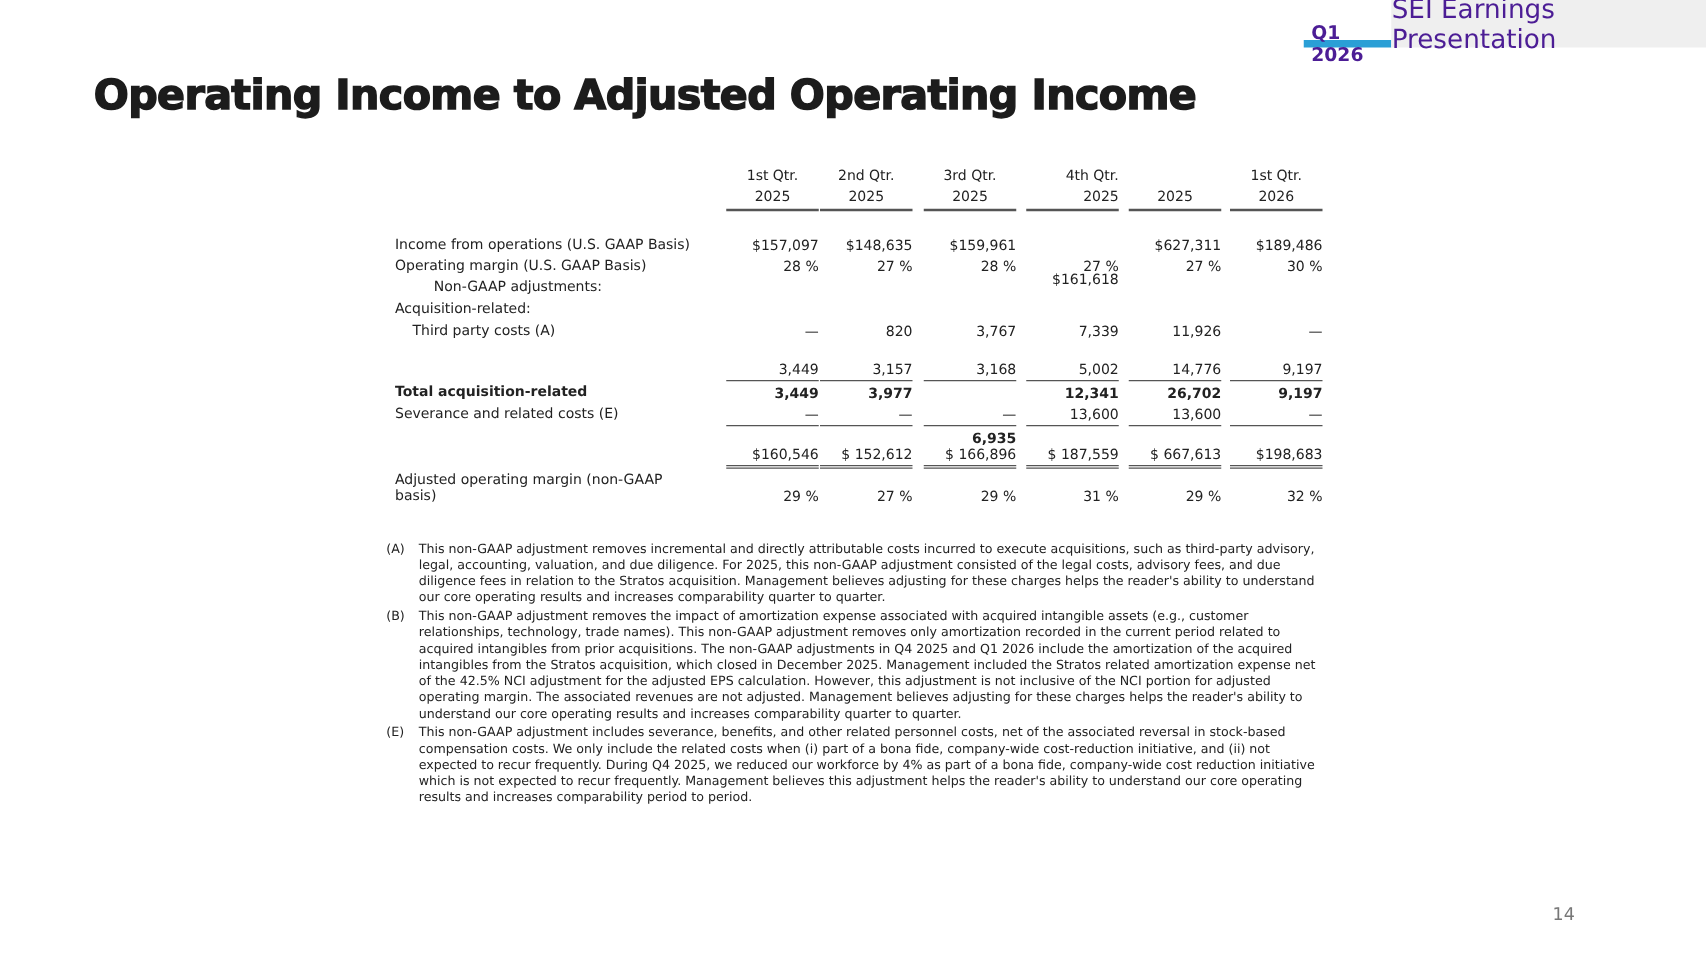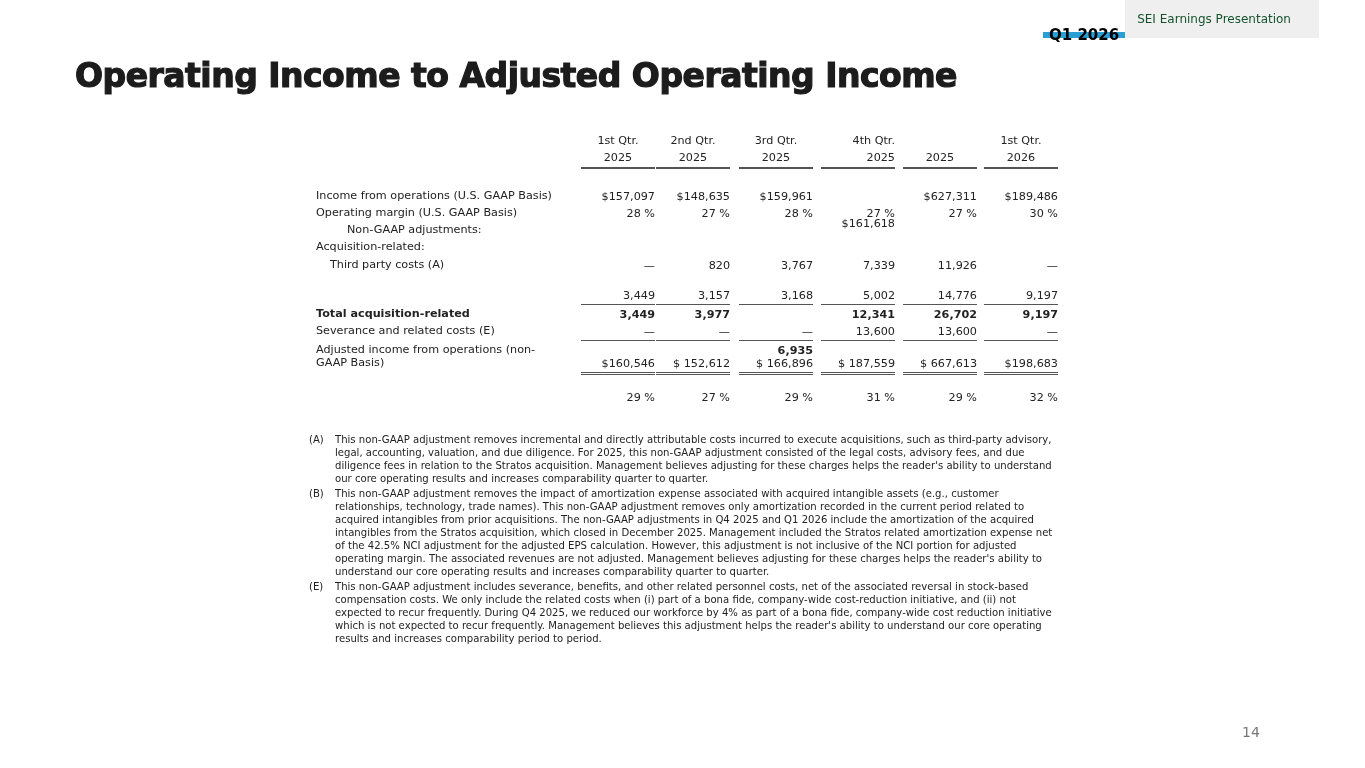--- a/index.html
+++ b/index.html
@@ -1,19 +1,19 @@
 <!DOCTYPE html>
 <html><head>
 <meta charset="utf-8">
 <style>
   html, body { margin:0; padding:0; }
   body { width:1365px; height:768px; background:#ffffff; position:relative; overflow:hidden; font-family:"DejaVu Sans", sans-serif; color:#222; }
   .hdr-tag { position:absolute; top:0; left:1043px; height:38px; display:flex; align-items:stretch; }
-  .hdr-q { background:#2a9fd6; color:#000000; font-weight:bold; font-size:15px; padding:0 6px; display:flex; align-items:center; font-family:"DejaVu Sans", sans-serif;margin-top:32px; }
-  .hdr-t { background:#efefef; color:#14532d; font-size:12px; padding:0 28px 0 12px; display:flex; align-items:center; font-family:"DejaVu Sans", sans-serif; }
+  .hdr-q { background:#2a9fd6; color:#4c1d95; font-weight:bold; font-size:15px; padding:0 6px; display:flex; align-items:center; font-family:"DejaVu Sans", sans-serif;margin-top:32px; }
+  .hdr-t { background:#efefef; color:#4c1d95; font-size:21px; padding:0 28px 0 0; display:flex; align-items:center; font-family:"DejaVu Sans", sans-serif; }
   .title { position:absolute; left:75px; top:56px; font-family:"DejaVu Sans", sans-serif; font-weight:900; font-size:33px; color:#1c1c1c; letter-spacing:-0.5px; -webkit-text-stroke:1.2px #1c1c1c; }
   .tbl { position:absolute; left:316px; top:132px; font-family:"DejaVu Sans", sans-serif; font-size:11.2px; color:#222; }
   .colhead { position:absolute; text-align:center; width:74px; line-height:17px; }
   .colhead .u { border-bottom:2px solid #555; padding-bottom:1px; }
   .row { position:absolute; left:0; height:16px; line-height:16px; }
   .lbl { position:absolute; left:0; white-space:nowrap; }
   .cell { position:absolute; width:74px; text-align:right; white-space:nowrap; }
   .notes { position:absolute; left:309px; top:433px; width:750px; font-family:"DejaVu Sans", sans-serif; font-size:10.1px; line-height:13px; color:#222; }
   .note { display:flex; margin-bottom:2px; }
   .note .k { width:26px; flex-shrink:0; }
@@ -122,32 +122,32 @@
         <div>Severance and related costs (E)</div>
       </div>
       <div class="cell" style="left: 265px; border-bottom: 1.5px solid rgb(85, 85, 85);">—</div>
       <div class="cell" style="left: 340px; border-bottom: 1.5px solid rgb(85, 85, 85);">—</div>
       <div class="cell" style="left: 423px; border-bottom: 1.5px solid rgb(85, 85, 85);">—</div>
       <div class="cell" style="left: 505px; border-bottom: 1.5px solid rgb(85, 85, 85);">13,600</div>
       <div class="cell" style="left: 587px; border-bottom: 1.5px solid rgb(85, 85, 85);">13,600</div>
       <div class="cell" style="left: 668px; border-bottom: 1.5px solid rgb(85, 85, 85);">—</div>
     </div>
     <div class="row" style="top: 211px; width: 742px;">
-      <div class="lbl" style="left: 0px; line-height: 13px;">
-        <div>Adjusted income from operations (non-</div>
-        <div>GAAP Basis)</div>
-      </div>
       <div class="cell" style="left: 265px; top: 13px; border-bottom: 3px double rgb(85, 85, 85);">$160,546</div>
       <div class="cell" style="left: 340px; top: 13px; border-bottom: 3px double rgb(85, 85, 85);">$ 152,612</div>
       <div class="cell" style="left: 423px; top: 13px; border-bottom: 3px double rgb(85, 85, 85);">$ 166,896</div>
       <div class="cell" style="left: 505px; top: 13px; border-bottom: 3px double rgb(85, 85, 85);">$ 187,559</div>
       <div class="cell" style="left: 587px; top: 13px; border-bottom: 3px double rgb(85, 85, 85);">$ 667,613</div>
       <div class="cell" style="left: 668px; top: 13px; border-bottom: 3px double rgb(85, 85, 85);">$198,683</div>
     </div>
     <div class="row" style="top: 245px; width: 742px;">
+      <div class="lbl" style="left: 0px; line-height: 13px;">
+        <div>Adjusted operating margin (non-GAAP</div>
+        <div>basis)</div>
+      </div>
       <div class="cell" style="left: 265px; top: 13px;">29 %</div>
       <div class="cell" style="left: 340px; top: 13px;">27 %</div>
       <div class="cell" style="left: 423px; top: 13px;">29 %</div>
       <div class="cell" style="left: 505px; top: 13px;">31 %</div>
       <div class="cell" style="left: 587px; top: 13px;">29 %</div>
       <div class="cell" style="left: 668px; top: 13px;">32 %</div>
     </div>
   </div>
 
 <div class="notes" id="notes">

